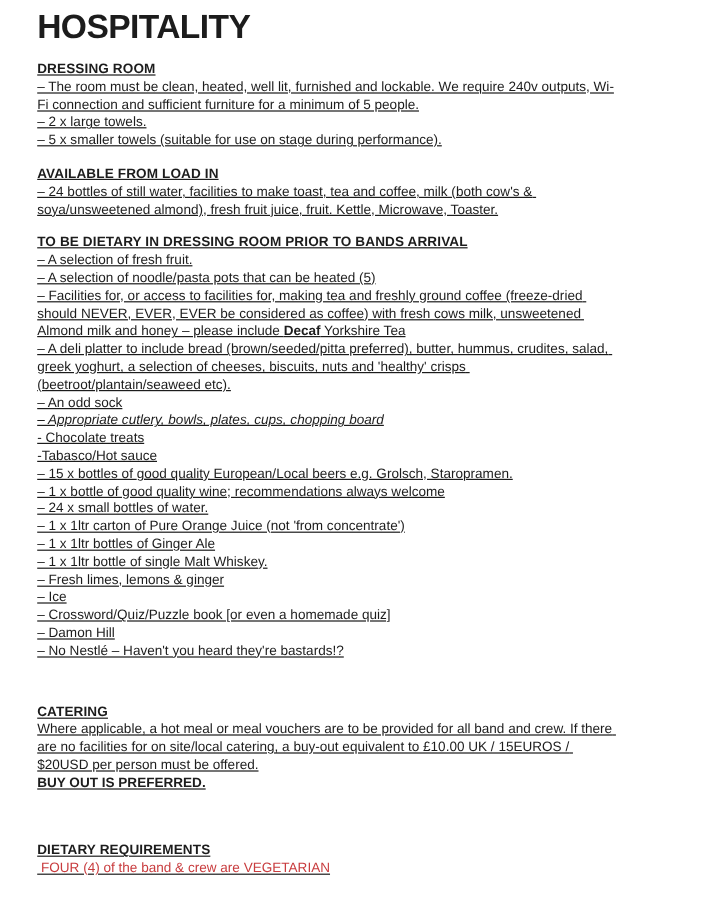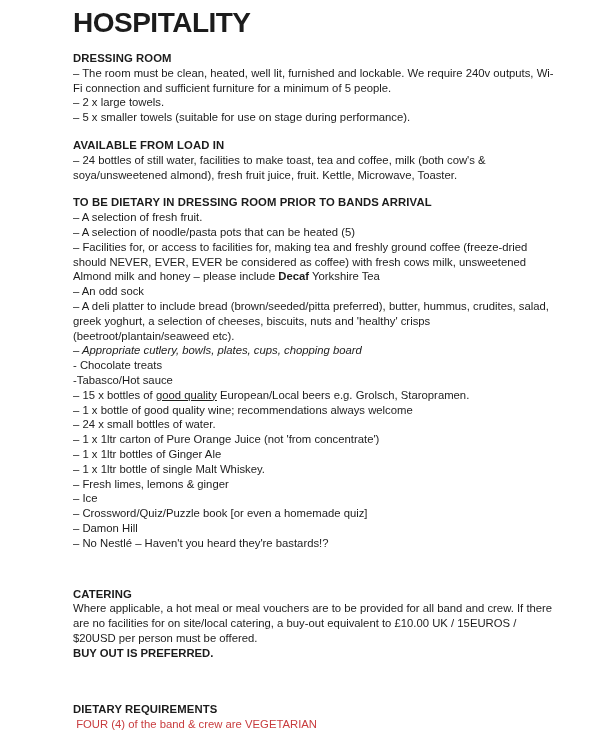--- a/index.html
+++ b/index.html
@@ -11,32 +11,33 @@
     width: 600px;
     height: 750px;
     overflow: hidden;
     font-family: "Liberation Sans", sans-serif;
     color: var(--text-color, #1c1c1c);
   }
   .page {
     box-sizing: border-box;
     width: 484px;
     height: 750px;
-    padding: 8px 50px 0 73px;
+    padding: 8px 50px 0 31px;
   }
   h1.doc-title {
     margin: 0;
     font-size: 28px;
     line-height: 30px;
     font-weight: 700;
     letter-spacing: -0.5px;
     color: var(--text-color, #1c1c1c);
   }
   .doc-body {
     width: 488px;
+    text-decoration: underline;
   }
   section { margin: 0; }
   h2.section-heading {
     margin: 13px 0 0 0;
     font-size: 11.3px;
     line-height: 14.8px;
     font-weight: 700;
     letter-spacing: 0.1px;
   }
   section[data-section-id="catering"] h2.section-heading { margin-top: 36px; }
@@ -66,22 +67,22 @@
       </section>
       <section data-section-id="load-in">
         <h2 class="section-heading">AVAILABLE FROM LOAD IN</h2>
         <p class="line">– 24 bottles of still water, facilities to make toast, tea and coffee, milk (both cow's &amp; soya/unsweetened almond), fresh fruit juice, fruit. Kettle, Microwave, Toaster.</p>
       </section>
       <section data-section-id="placement">
         <h2 class="section-heading">TO BE DIETARY IN DRESSING ROOM PRIOR TO BANDS ARRIVAL</h2>
         <p class="line">– A selection of fresh fruit.</p>
         <p class="line">– A selection of noodle/pasta pots that can be heated (5)</p>
         <p class="line"><span>– Facilities for, or access to facilities for, making tea and freshly ground coffee (freeze-dried should NEVER, EVER, EVER be considered as coffee) with fresh cows milk, unsweetened Almond milk and honey – please include </span><span class="bold">Decaf</span><span> Yorkshire Tea</span></p>
+        <p class="line">– A deli platter to include bread (brown/seeded/pitta preferred), butter, hummus, crudites, salad, greek yoghurt, a selection of cheeses, biscuits, nuts and 'healthy' crisps (beetroot/plantain/seaweed etc).</p>
         <p class="line">– An odd sock</p>
-        <p class="line">– A deli platter to include bread (brown/seeded/pitta preferred), butter, hummus, crudites, salad, greek yoghurt, a selection of cheeses, biscuits, nuts and 'healthy' crisps (beetroot/plantain/seaweed etc).</p>
         <p class="line italic">– Appropriate cutlery, bowls, plates, cups, chopping board</p>
         <p class="line">- Chocolate treats</p>
         <p class="line">-Tabasco/Hot sauce</p>
         <p class="line"><span>– 15 x bottles of </span><span class="underline">good quality</span><span> European/Local beers e.g. Grolsch, Staropramen.</span></p>
         <p class="line">– 1 x bottle of good quality wine; recommendations always welcome</p>
         <p class="line">– 24 x small bottles of water.</p>
         <p class="line">– 1 x 1ltr carton of Pure Orange Juice (not 'from concentrate')</p>
         <p class="line">– 1 x 1ltr bottles of Ginger Ale</p>
         <p class="line">– 1 x 1ltr bottle of single Malt Whiskey.</p>
         <p class="line">– Fresh limes, lemons &amp; ginger</p>

